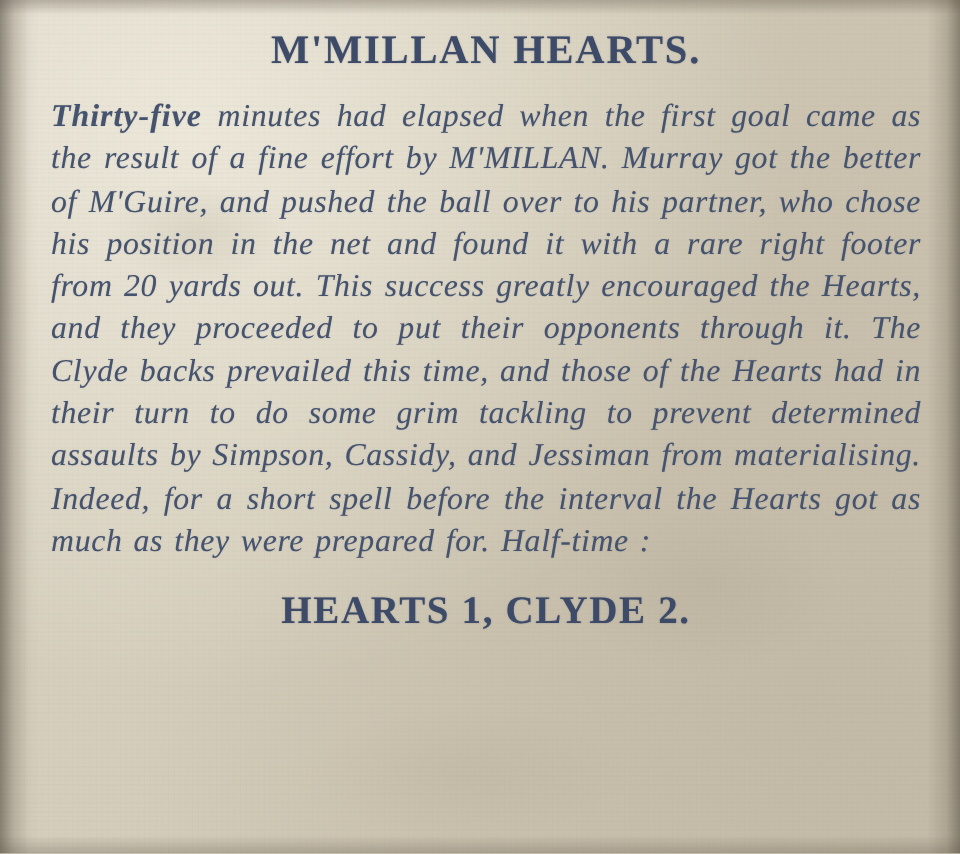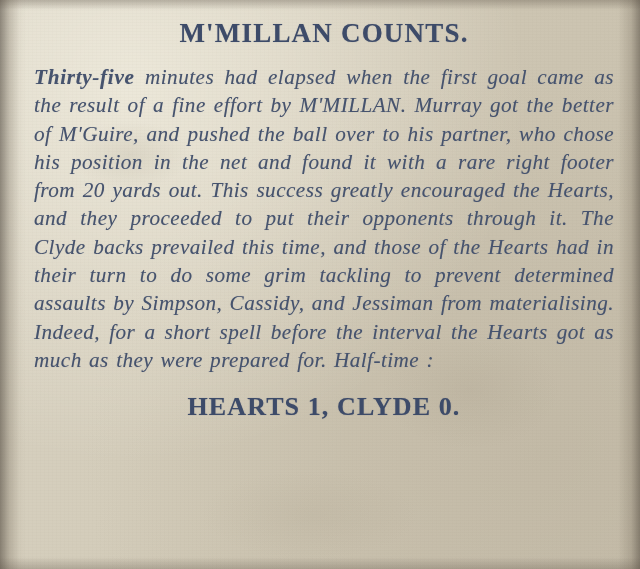--- a/index.html
+++ b/index.html
@@ -134,20 +134,20 @@
   <div class="spot b"></div>
   <div class="spot c"></div>
 
   <div class="edge-left"></div>
   <div class="edge-right"></div>
   <div class="edge-top"></div>
   <div class="edge-bottom"></div>
 
   <div id="content">
 
-    <h1 class="headline">M'MILLAN COUNTS.</h1>
+    <h1 class="headline">M'MILLAN HEARTS.</h1>
 
     <p class="body-text"><span class="lead">Thirty-five</span><span> minutes had elapsed when the first goal came as the result of a fine effort by M'MILLAN. Murray got the better of M'Guire, and pushed the ball over to his partner, who chose his position in the net and found it with a rare right footer from 20 yards out. This success greatly encouraged the Hearts, and they proceeded to put their opponents through it. The Clyde backs prevailed this time, and those of the Hearts had in their turn to do some grim tackling to prevent determined assaults by Simpson, Cassidy, and Jessiman from materialising. Indeed, for a short spell before the interval the Hearts got as much as they were prepared for. Half-time :</span></p>
 
-    <div class="scoreline">HEARTS 1, CLYDE 0.</div>
+    <div class="scoreline">HEARTS 1, CLYDE 2.</div>
 
   </div>
 </div>
 
 </body></html>

